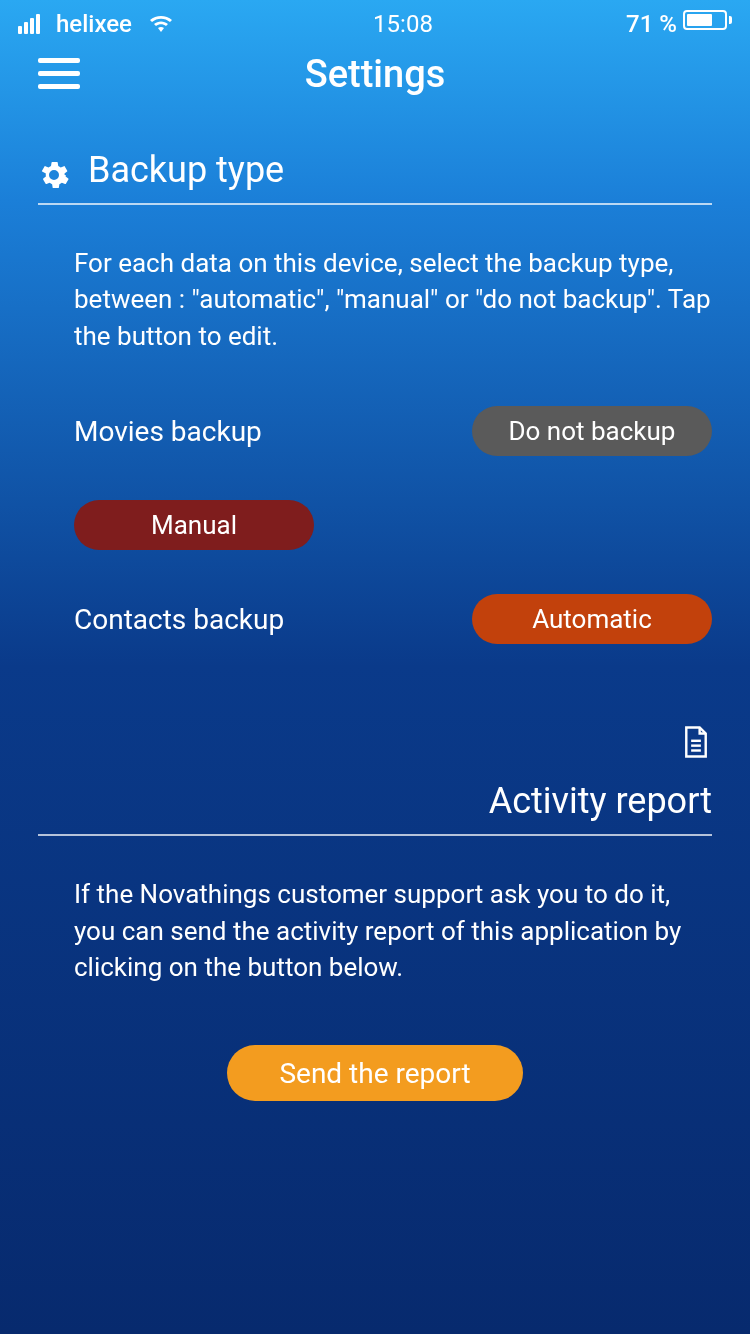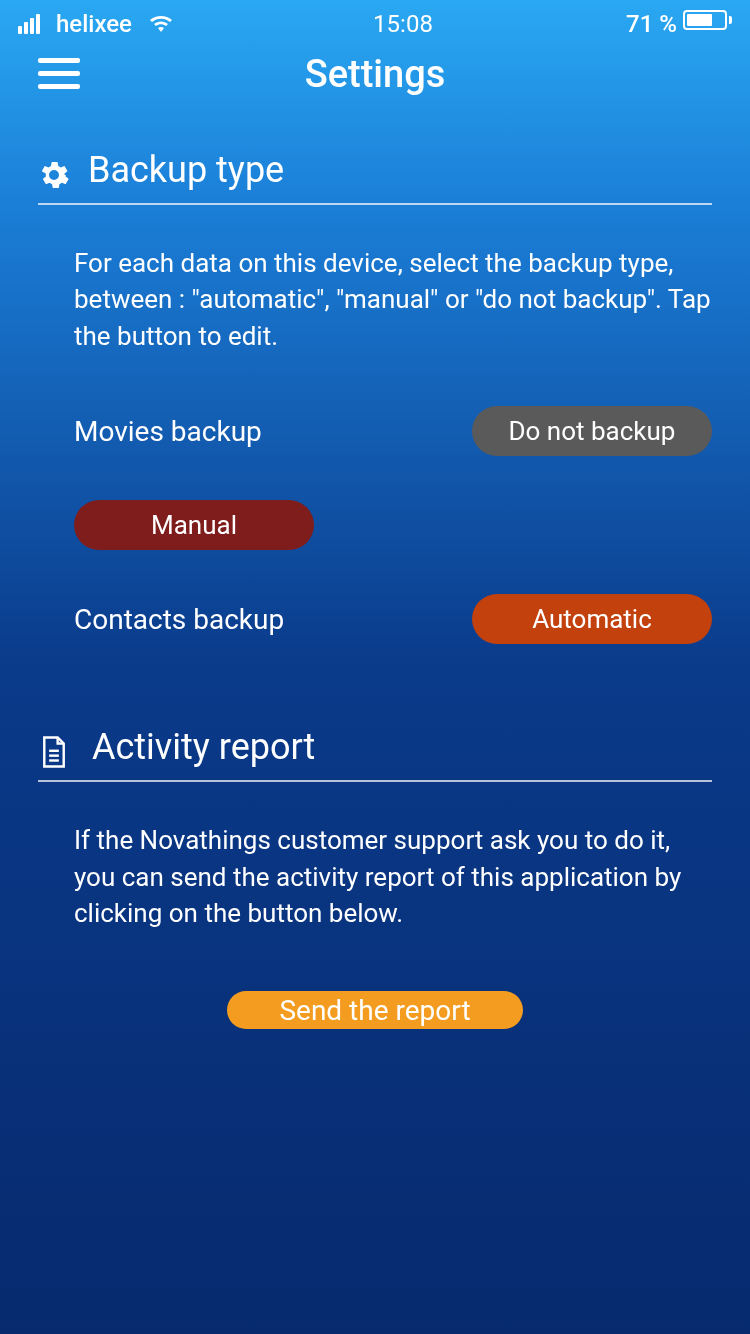--- a/index.html
+++ b/index.html
@@ -154,40 +154,41 @@
       cursor: pointer;
       border: none;
       color: white;
     }
     .btn-gray { background: #5a5a5a; }
     .btn-green { background: #7f1d1d; }
     .btn-blue { background: #c2410c; }
     .btn-orange {
       background: #f39c1f;
       width: 296px;
-      height: 38px;
+      height: 56px;
       border-radius: 28px;
       font-size: 28px;
       margin: 30px auto 7px auto;
       display: flex;
       align-items: center;
       justify-content: center;
       cursor: pointer;
       border: none;
       color: white;
     }
     .report-button-wrap {
       display: flex;
       justify-content: center;
     }
     .section2 {
       padding: 60px 38px 0 38px;
     }
     .section2 .section-header {
       gap: 22px;
+      flex-direction: column;
     }
   </style>
 </head>
 <body>
 
 <div class="status-bar">
   <div class="status-left">
     <div class="signal-bars">
       <div class="bar bar1"></div>
       <div class="bar bar2"></div>

